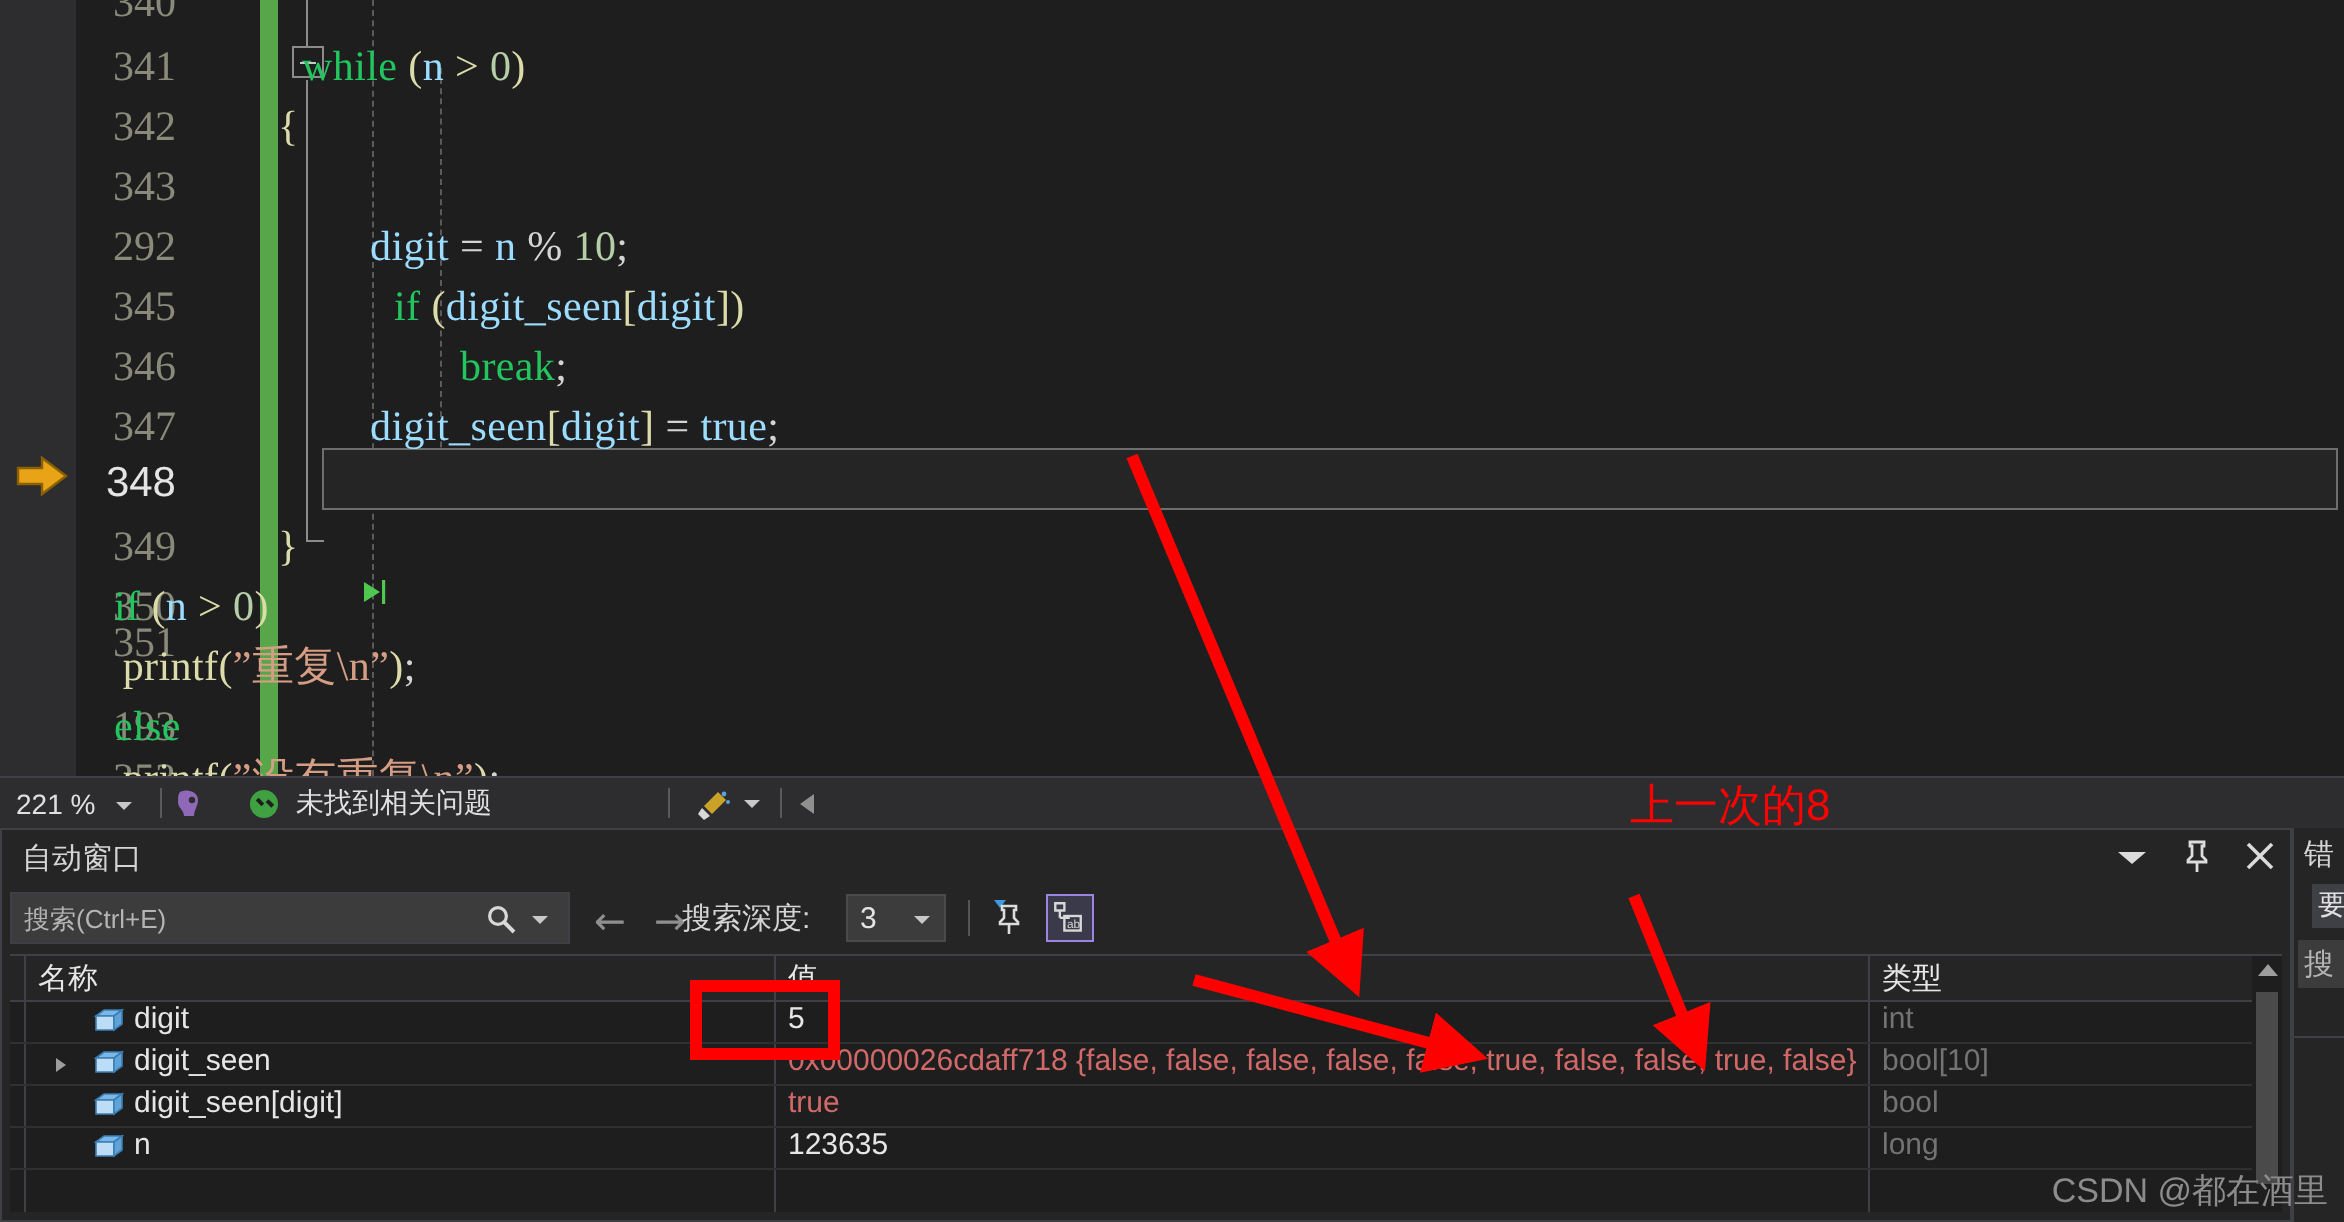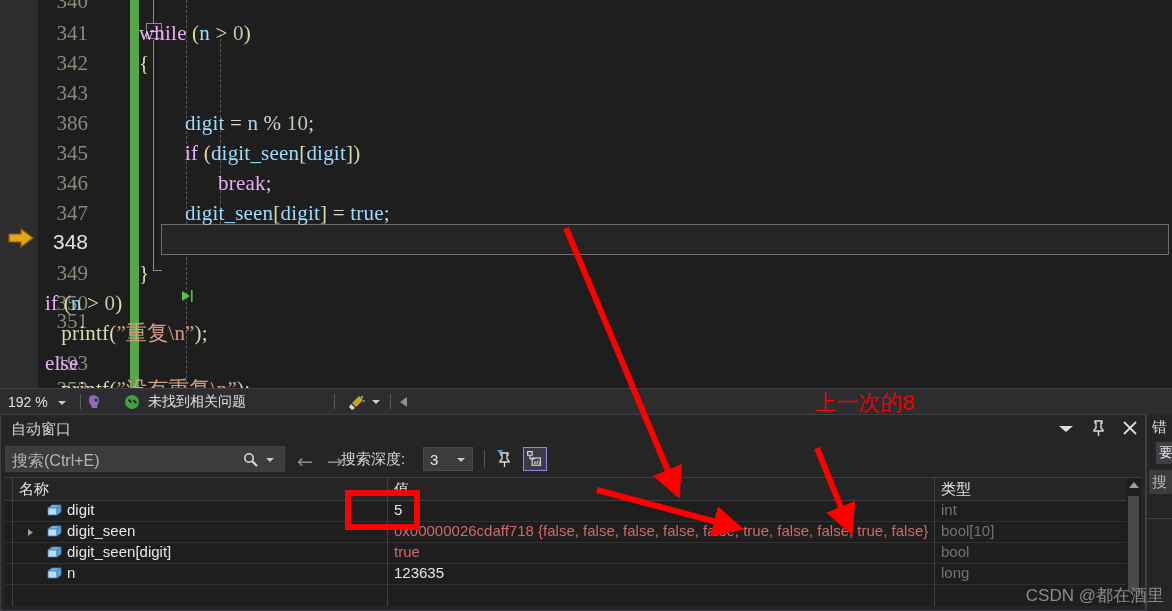--- a/index.html
+++ b/index.html
@@ -15,21 +15,21 @@
   .editor{position:absolute;left:0;top:0;width:1172px;height:388px;background:#1e1e1e;overflow:hidden;}
   .gutter-far{position:absolute;left:0;top:0;width:38px;height:388px;background:#2d2d30;}
   .gutter-num{position:absolute;left:38px;top:0;width:92px;height:388px;background:#1e1e1e;}
   .changebar{position:absolute;left:130px;top:0;width:9px;height:388px;background:#57a64a;}
   .lnum{position:absolute;left:0;width:88px;text-align:right;
         font-family:"Liberation Serif","DejaVu Serif",serif;font-size:21px;color:#8a8a7a;line-height:35px;}
   .lnum.cur{color:#e4e4e4;font-family:"Liberation Sans",sans-serif;font-size:21px;font-weight:400;}
   .code{position:absolute;left:139px;top:0;height:35px;line-height:35px;white-space:pre;
         font-family:"Liberation Serif","DejaVu Serif",serif;font-size:21px;letter-spacing:.2px;}
 
-  .k{color:#f0abfc;}          
+  .k{color:#22c55e;padding-left:12px;}          
   .id{color:#9cdcfe;}         
   .num{color:#b5cea8;}        
   .pn{color:#dcdcaa;}         
   .fn{color:#dcdcaa;}         
   .str{color:#d69d85;}        
   .pl{color:#d4d4d4;}         
 
   
   .guide{position:absolute;top:0;width:0;border-left:1px dashed #5a5a5a;height:35px;}
 
@@ -67,21 +67,21 @@
   .autos{position:absolute;left:0;top:414px;width:1146px;height:197px;background:#252526;
          border:1px solid #3f3f46;box-sizing:border-box;}
   .autos-caption{position:absolute;left:0;top:0;width:100%;height:28px;background:#252526;}
   .autos-title{position:absolute;left:10px;top:5px;font-size:15px;color:#d4d4d4;}
   .cap-btns{position:absolute;right:6px;top:4px;display:flex;gap:14px;align-items:center;}
   .cap-btn{width:18px;height:18px;position:relative;cursor:default;}
 
   .autos-toolbar{position:absolute;left:0;top:28px;width:100%;height:32px;}
   .search-box{position:absolute;left:4px;top:3px;width:280px;height:26px;background:#3c3c3c;
               border:1px solid #3f3f46;box-sizing:border-box;}
-  .search-ph{position:absolute;left:6px;top:4px;font-size:16px;color:#b4b4b4;}
+  .search-ph{position:absolute;left:6px;top:4px;font-size:13px;color:#b4b4b4;}
   .mag{position:absolute;right:26px;top:5px;width:15px;height:15px;}
   .srch-caret{position:absolute;right:10px;top:11px;}
   .navarrow{position:absolute;top:7px;font-size:19px;color:#8f8f8f;font-family:"DejaVu Sans",sans-serif;}
   .depth-lbl{position:absolute;left:340px;top:7px;font-size:15px;color:#d4d4d4;}
   .depth-combo{position:absolute;left:422px;top:4px;width:50px;height:24px;background:#3c3c3c;border:1px solid #4a4a4a;box-sizing:border-box;}
   .depth-val{position:absolute;left:6px;top:3px;font-size:15px;color:#e4e4e4;}
   .tb-sep{position:absolute;left:483px;top:7px;width:1px;height:18px;background:#555;}
   .tb-ico{position:absolute;top:4px;width:24px;height:24px;}
   .tb-ico.sel{border:1px solid #9b85e0;background:#3a3a4a;box-sizing:border-box;}
 
@@ -130,21 +130,21 @@
 
   <div class="editor">
     <div class="gutter-far"></div>
     <div class="gutter-num"></div>
     <div class="changebar"></div>
 
     <div class="lnum" style="top:-16px;">340</div>
     <div class="lnum" style="top:16px;">341</div>
     <div class="lnum" style="top:46px;">342</div>
     <div class="lnum" style="top:76px;">343</div>
-    <div class="lnum" style="top:106px;">386</div>
+    <div class="lnum" style="top:106px;">292</div>
     <div class="lnum" style="top:136px;">345</div>
     <div class="lnum" style="top:166px;">346</div>
     <div class="lnum" style="top:196px;">347</div>
     <div class="lnum cur" style="top:224px;">348</div>
     <div class="lnum" style="top:256px;">349</div>
     <div class="lnum" style="top:286px;">350</div>
     <div class="lnum" style="top:304px;">351</div>
     <div class="lnum" style="top:346px;">193</div>
     <div class="lnum" style="top:372px;">353</div>
 
@@ -176,21 +176,21 @@
     <div class="code" style="top:196px;left:185px;"><span class="id">digit_seen</span><span class="pn">[</span><span class="id">digit</span><span class="pn">]</span><span class="pl"> = </span><span class="id">true</span><span class="pl">;</span></div>
     <div class="code" style="top:256px;"><span class="pn">}</span></div>
     <div class="code" style="top:286px;left:45px;"><span class="k">if</span><span class="pl"> </span><span class="pn">(</span><span class="id">n</span><span class="pn"> &gt; </span><span class="num">0</span><span class="pn">)</span></div>
     <div class="code" style="top:316px;left:45px;"><span class="fn">&nbsp;&nbsp;&nbsp;printf</span><span class="pn">(</span><span class="str">”重复\n”</span><span class="pn">)</span><span class="pl">;</span></div>
     <div class="code" style="top:346px;left:45px;"><span class="k">else</span></div>
     <div class="code" style="top:372px;left:45px;"><span class="fn">&nbsp;&nbsp;&nbsp;printf</span><span class="pn">(</span><span class="str">”没有重复\n”</span><span class="pn">)</span><span class="pl">;</span></div>
   </div>
 
   <div class="statusbar">
     <div class="zoom-combo">
-      <span class="zoom-val">192 %</span>
+      <span class="zoom-val">221 %</span>
       <span class="caret-dn" style="position:absolute;right:8px;top:10px;"></span>
     </div>
     <div class="sb-sep" style="left:80px;"></div>
     <svg style="position:absolute;left:86px;top:4px;width:18px;height:18px;" viewBox="0 0 18 18">
       <path d="M4 3 C8 1 13 3 13 7 C13 10 11 12 11 15 L6 15 C6 12 3 11 3 8 C3 6 3 4 4 3 Z" fill="#8f68b8"></path>
       <circle cx="10" cy="7" r="1.6" fill="#2d2d30"></circle>
     </svg>
     <div class="okdot"></div>
     <span class="sb-text" style="left:148px;">未找到相关问题</span>
     <div class="sb-sep" style="left:334px;"></div>

